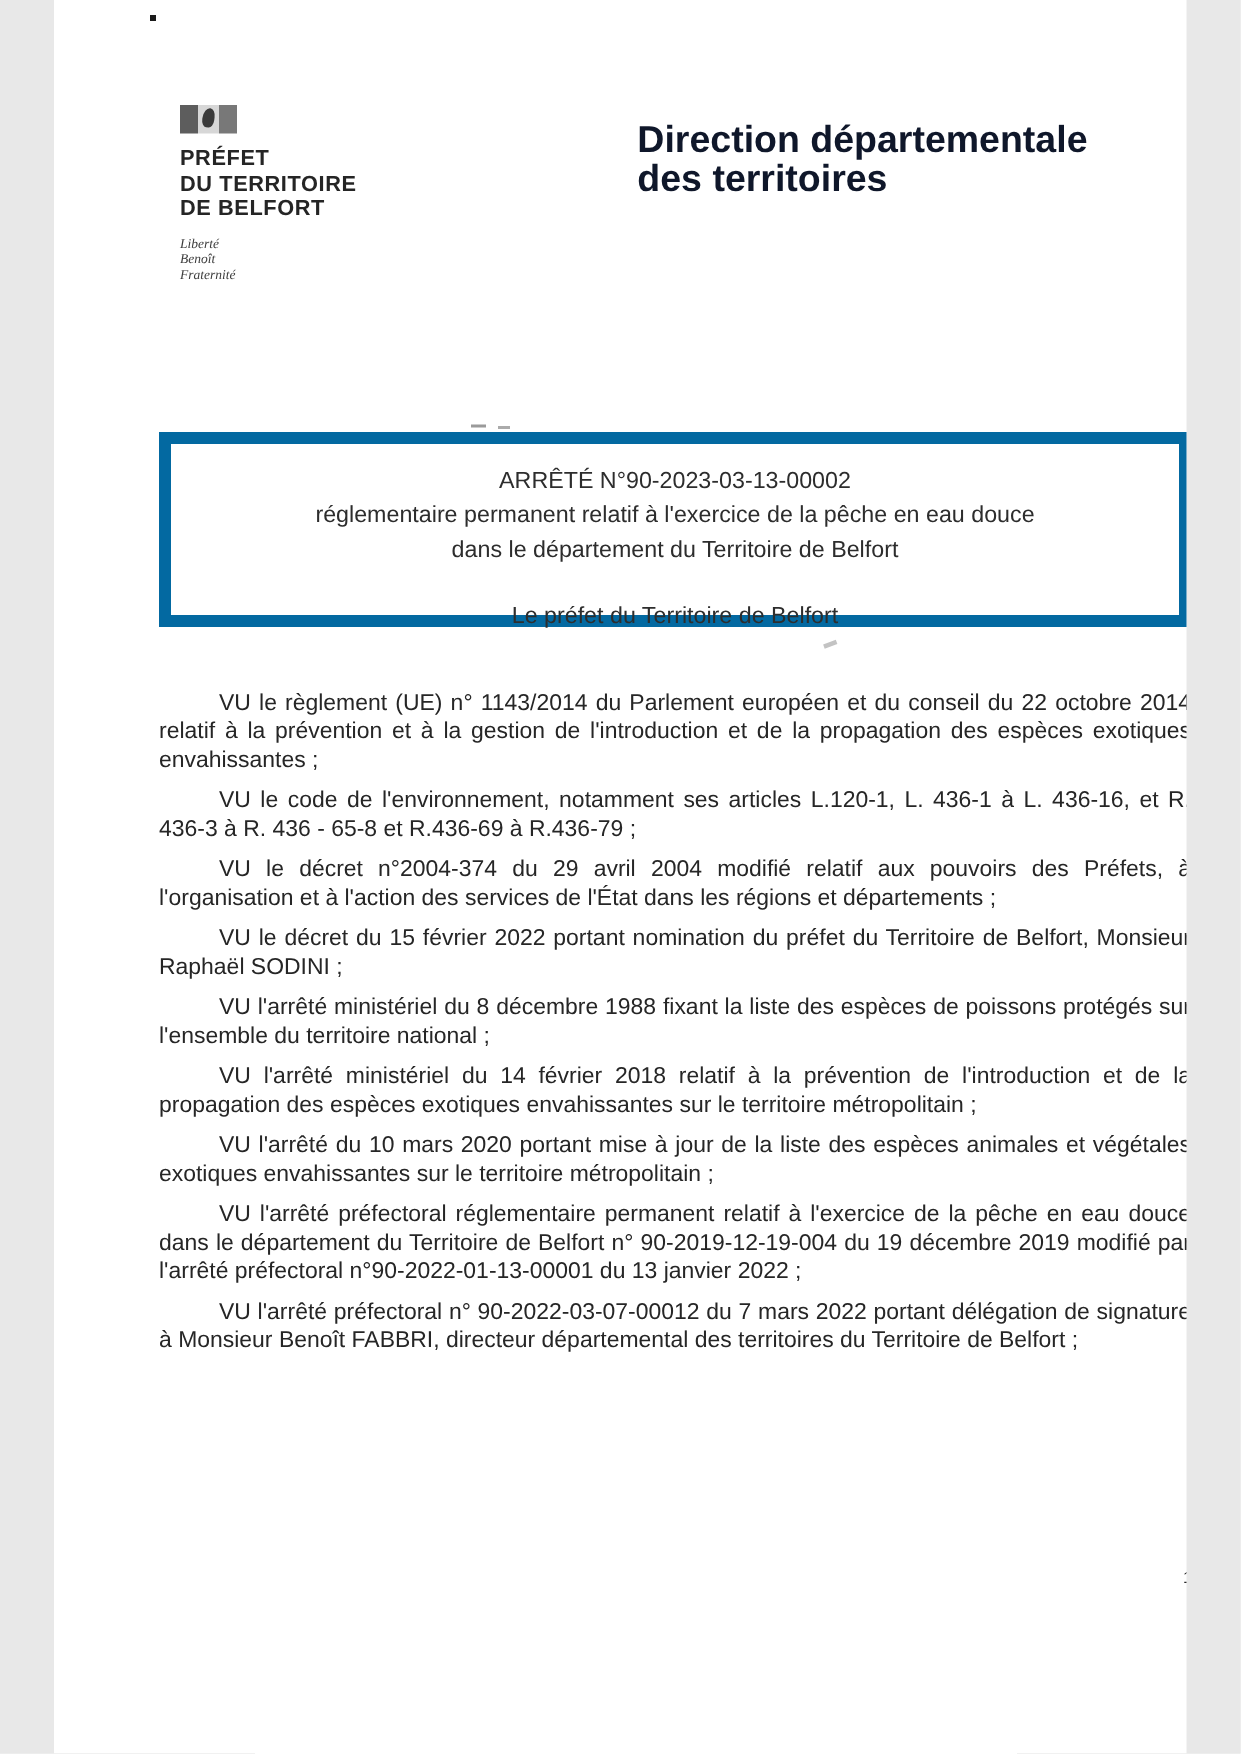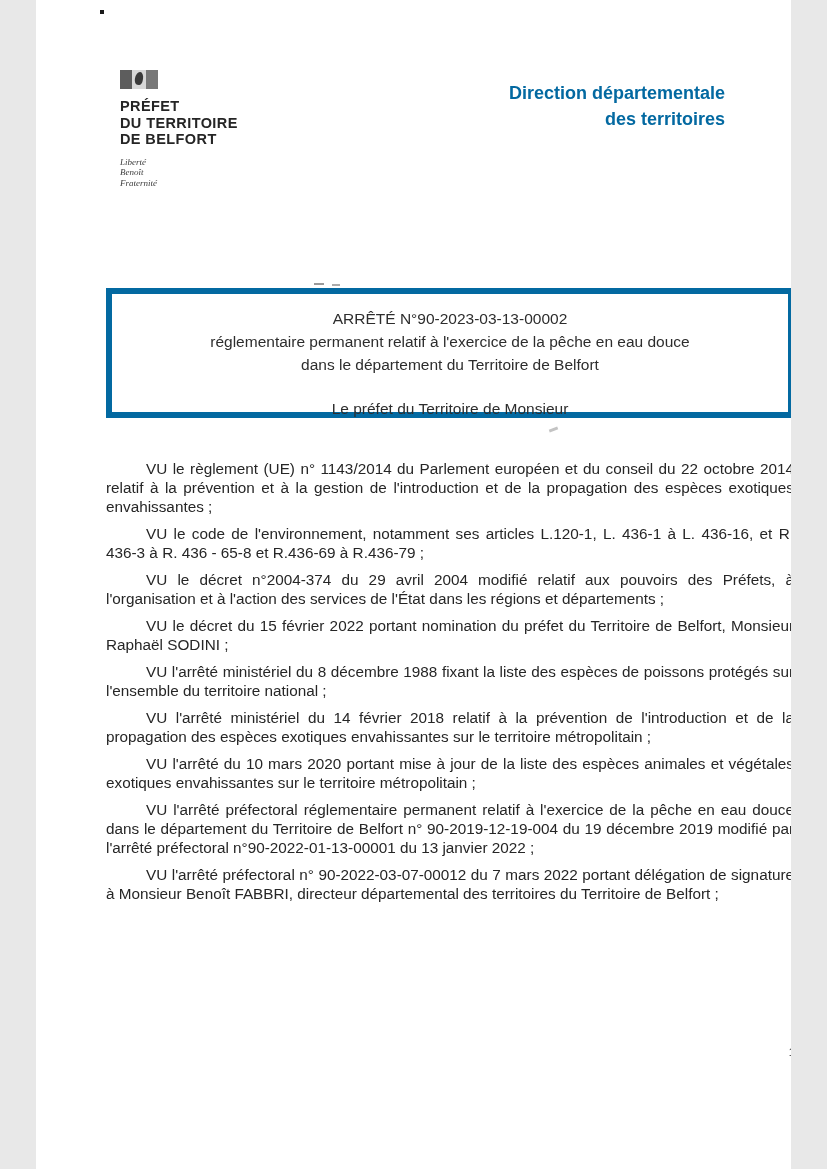--- a/index.html
+++ b/index.html
@@ -33,29 +33,28 @@
     font-weight:bold;color:#252525;
     font-size:14.5px;line-height:16.5px;letter-spacing:0.4px;
   }
   .motto{
     margin-top:9px;
     font-family:Liberation Serif, serif;font-style:italic;
     font-size:9px;line-height:10.5px;color:#3c3c3c;
   }
   .letterhead-right{
     position:absolute;right:66px;top:80px;
-    text-align:right;
-    font-weight:bold;color:#0369a1;
-    font-size:18px;line-height:26px;
+    font-weight:bold;color:#0f172a;
+    font-size:25px;line-height:26px;
   }
 
   
   .title-box{
     position:absolute;left:70px;top:288px;width:688px;height:130px;
-    border:6px solid #0369a1;box-sizing:border-box;
+    border:8px solid #0369a1;box-sizing:border-box;
     text-align:center;color:#2d2d2d;
     font-size:15.5px;line-height:23px;font-weight:500;
     padding-top:13px;
   }
   .title-box .subtitle{margin-top:21px;}
 
   
   .body-text{
     position:absolute;left:70px;top:459px;width:688px;
     font-size:15.3px;line-height:19px;
@@ -104,21 +103,21 @@
 
   <div class="letterhead-right">
     <div>Direction départementale</div>
     <div>des territoires</div>
   </div>
 
   <div class="title-box">
     <div>ARRÊTÉ N°90-2023-03-13-00002</div>
     <div>réglementaire permanent relatif à l'exercice de la pêche en eau douce</div>
     <div>dans le département du Territoire de Belfort</div>
-    <div class="subtitle">Le préfet du Territoire de Monsieur</div>
+    <div class="subtitle">Le préfet du Territoire de Belfort</div>
   </div>
 
   <div class="body-text">
       <p>VU le règlement (UE) n° 1143/2014 du Parlement européen et du conseil du 22 octobre 2014 relatif à la prévention et à la gestion de l'introduction et de la propagation des espèces exotiques envahissantes&nbsp;;</p>
       <p>VU le code de l'environnement, notamment ses articles L.120-1, L. 436-1 à L. 436-16, et R. 436-3 à R. 436 - 65-8 et R.436-69 à R.436-79&nbsp;;</p>
       <p>VU le décret n°2004-374 du 29 avril 2004 modifié relatif aux pouvoirs des Préfets, à l'organisation et à l'action des services de l'État dans les régions et départements&nbsp;;</p>
       <p>VU le décret du 15 février 2022 portant nomination du préfet du Territoire de Belfort, Monsieur Raphaël SODINI&nbsp;;</p>
       <p>VU l'arrêté ministériel du 8 décembre 1988 fixant la liste des espèces de poissons protégés sur l'ensemble du territoire national&nbsp;;</p>
       <p>VU l'arrêté ministériel du 14 février 2018 relatif à la prévention de l'introduction et de la propagation des espèces exotiques envahissantes sur le territoire métropolitain&nbsp;;</p>
       <p>VU l'arrêté du 10 mars 2020 portant mise à jour de la liste des espèces animales et végétales exotiques envahissantes sur le territoire métropolitain&nbsp;;</p>

